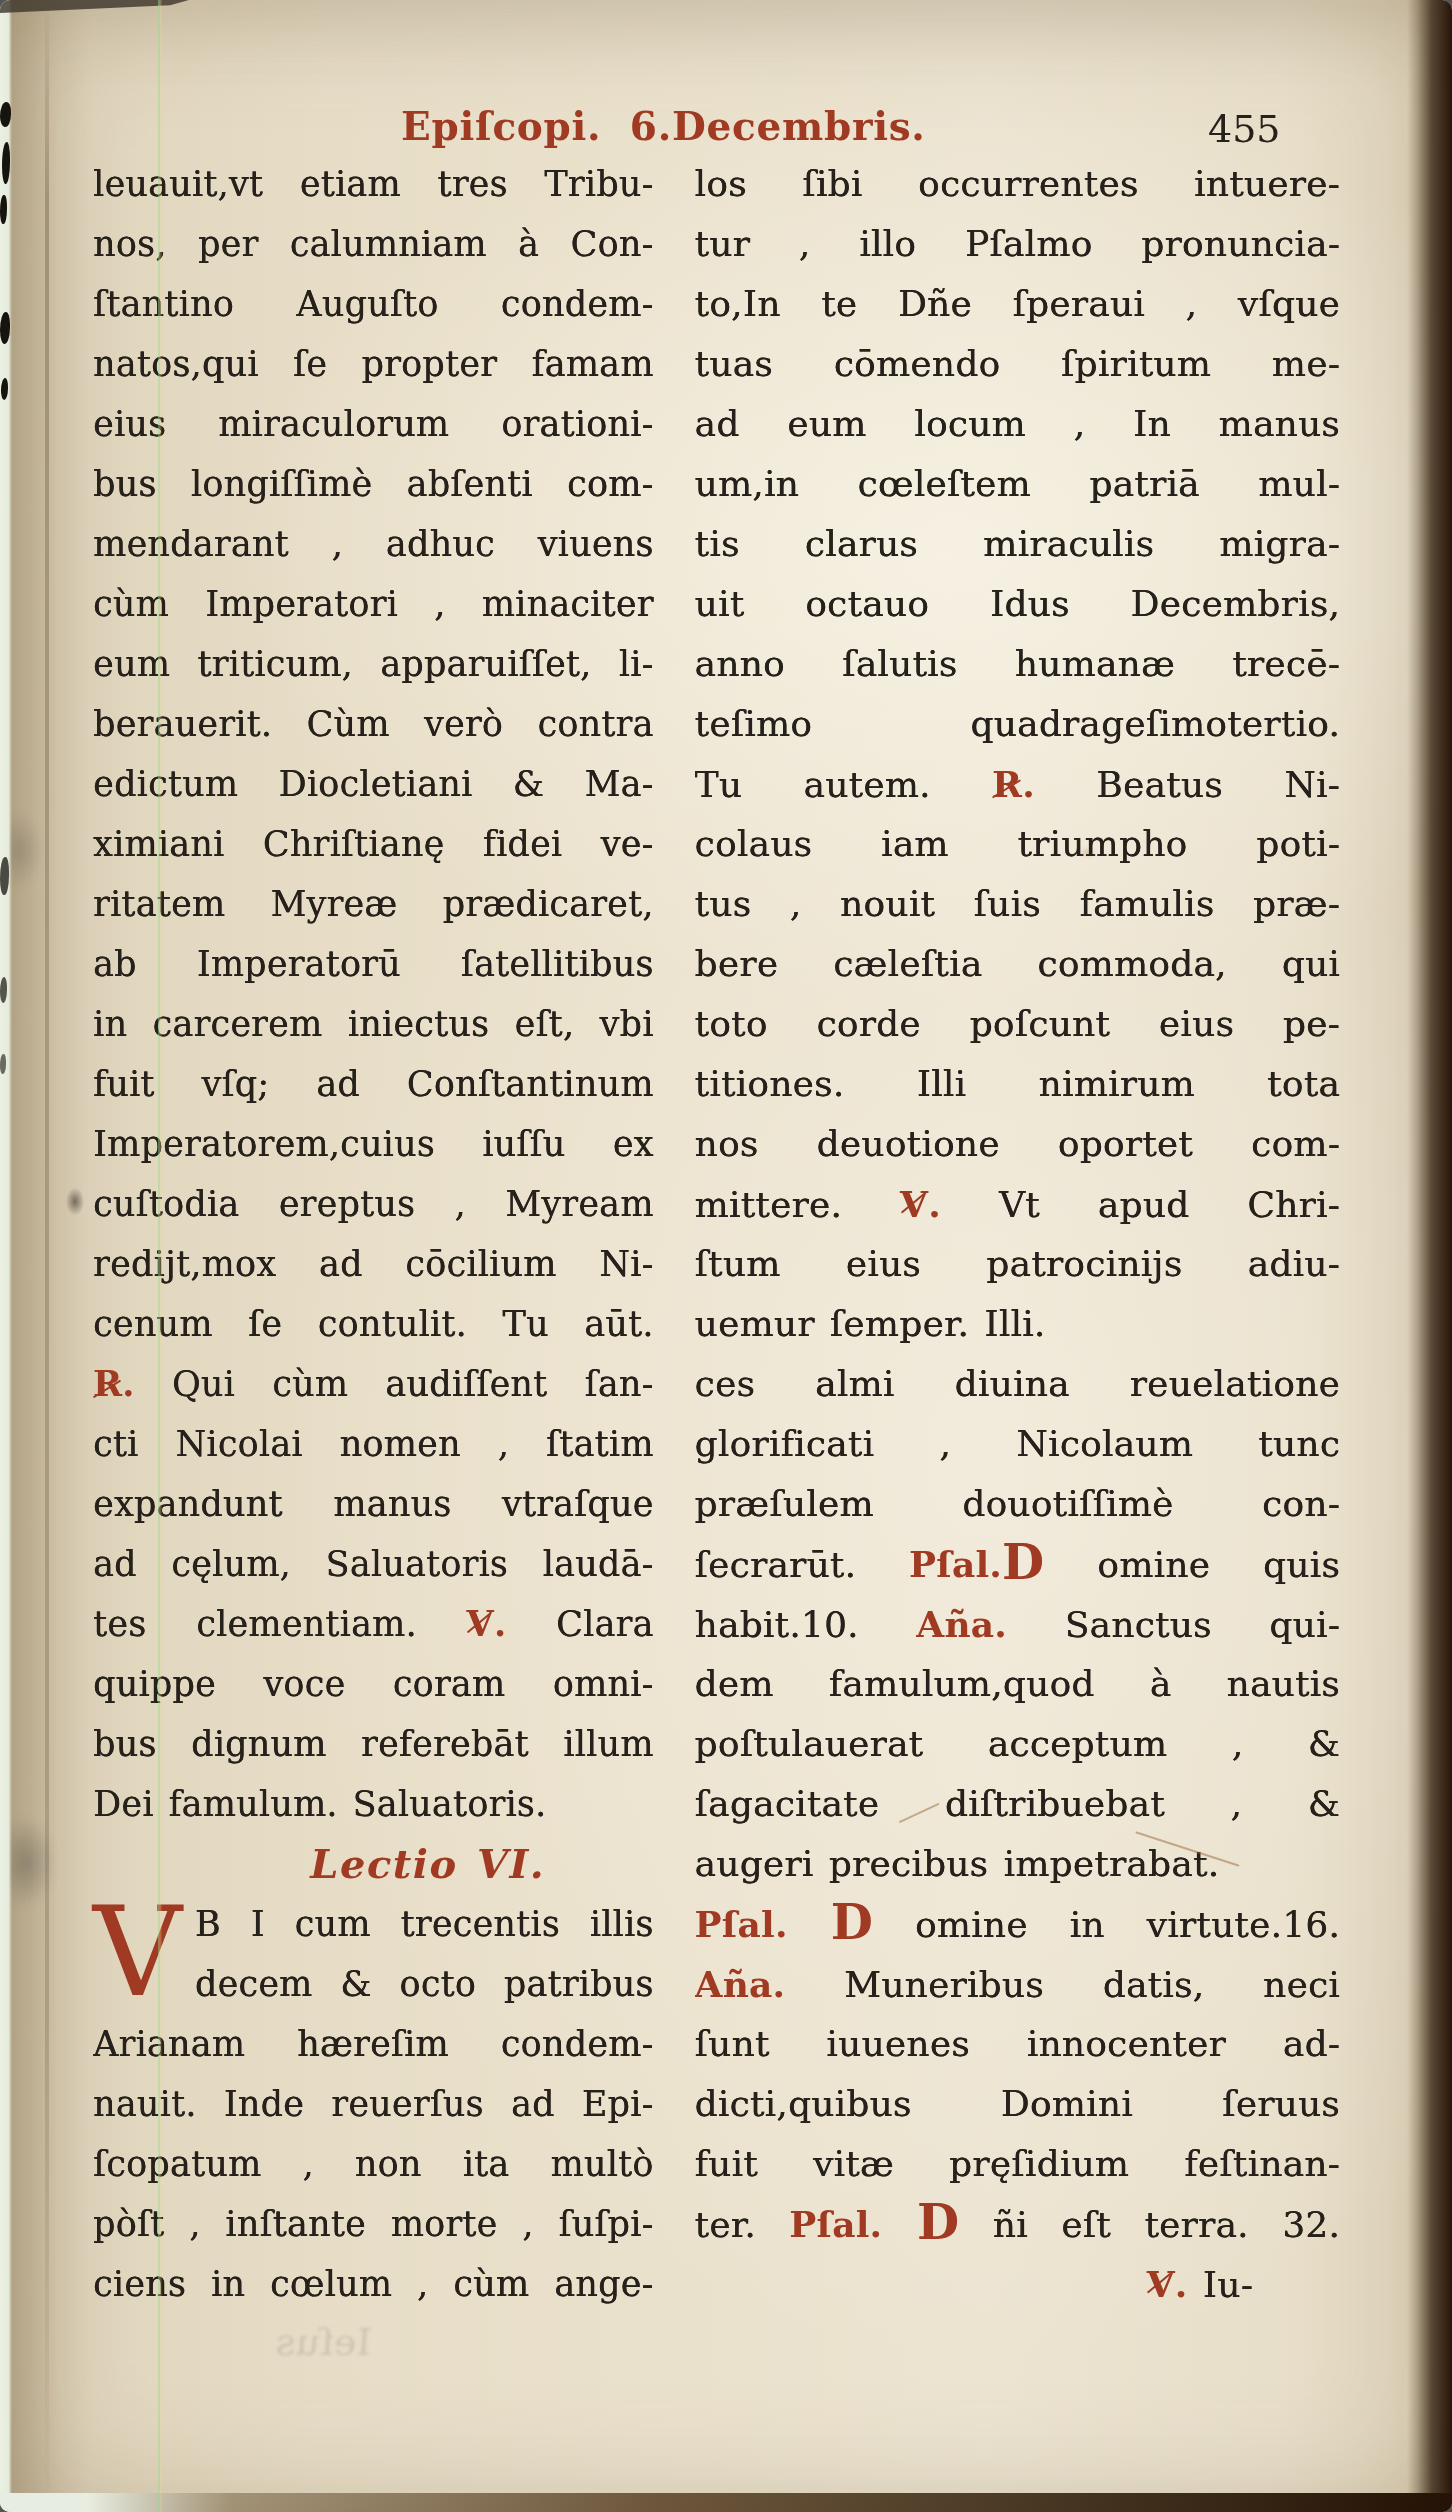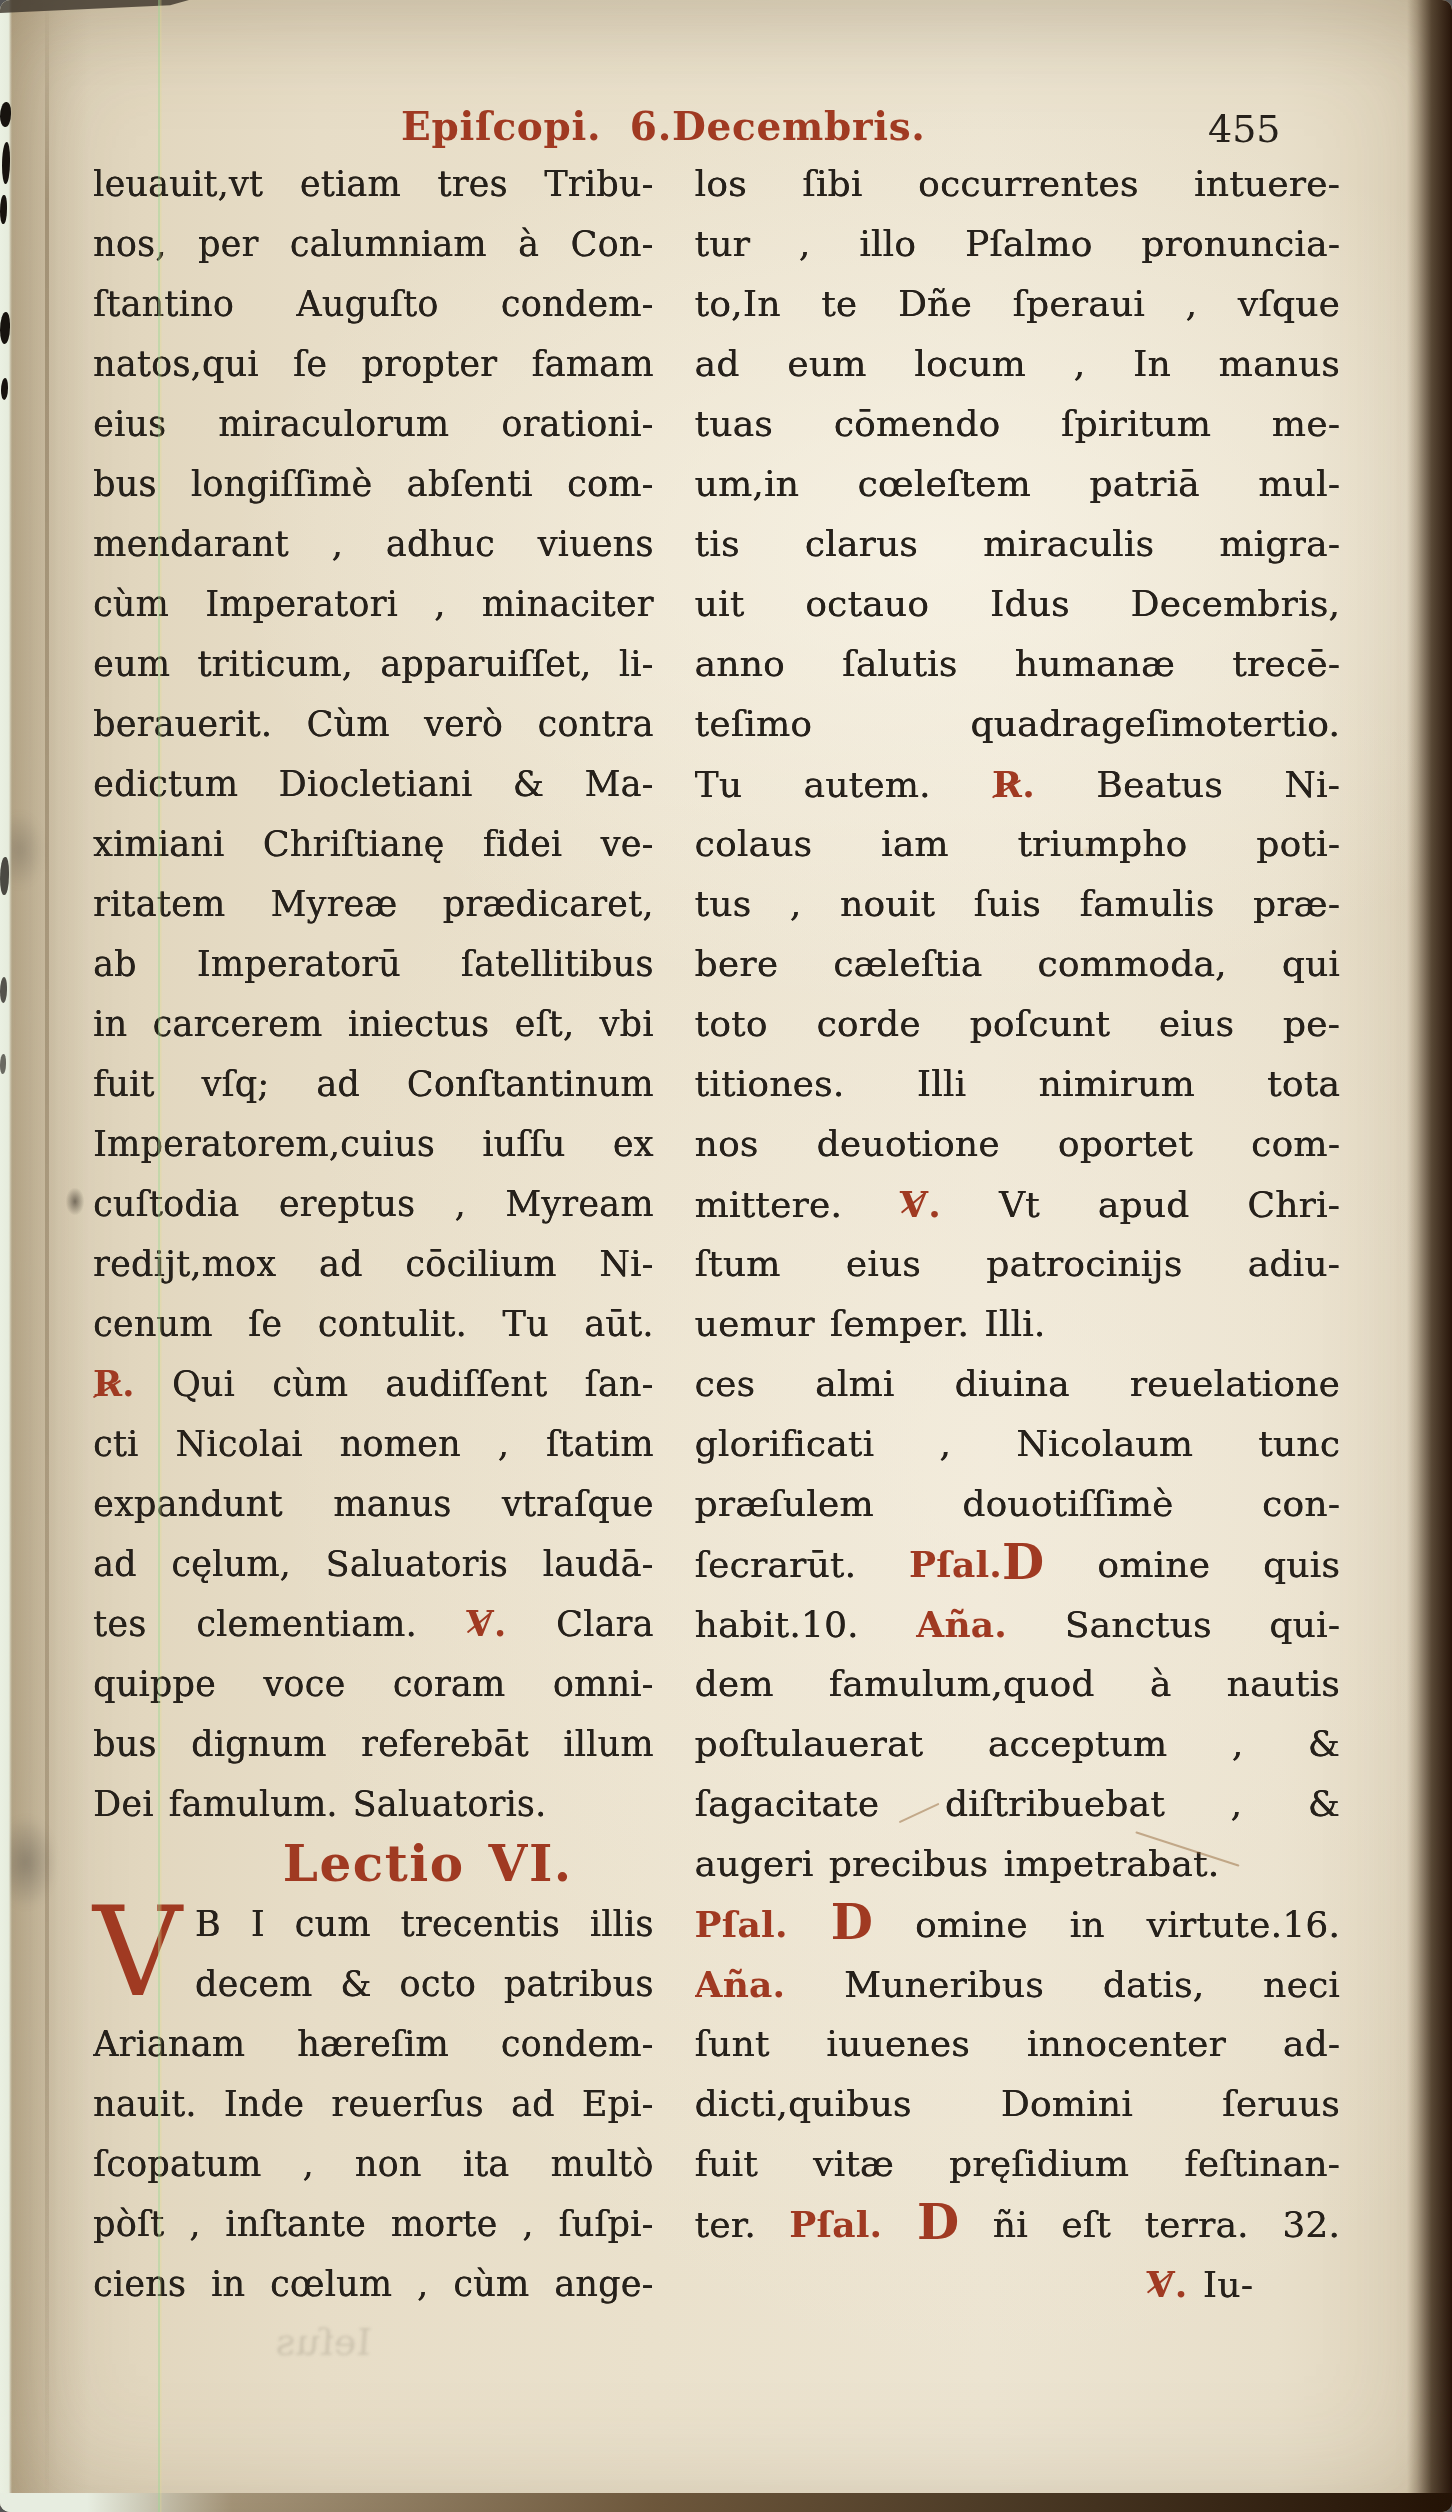--- a/index.html
+++ b/index.html
@@ -49,22 +49,22 @@
   
   .columns{position:absolute;left:93px;top:154px;width:1247px;display:flex;gap:41px;z-index:2;}
   .col{text-shadow:0.3px 0 0 currentColor;}
   .col-left{width:561px;font-size:35px;}
   .col-right{width:646px;font-size:36px;}
   .line{height:60px;line-height:60px;text-align:justify;text-align-last:justify;
     word-spacing:0.10em;letter-spacing:0.2px;overflow:hidden;}
   .line.al-left{text-align:left;text-align-last:left;}
   .line.al-center{text-align:center;text-align-last:center;}
   .line.al-right{text-align:right;text-align-last:right;}
-  .line.heading{color:var(--red);font-weight:700;font-size:50px;padding-left:109px;
-    text-shadow:none;letter-spacing:1.5px;}
+  .line.heading{color:var(--red);font-weight:700;font-size:40px;padding-left:109px;
+    text-shadow:none;letter-spacing:1.5px;font-style:italic;}
   .line.indent{padding-left:44px;}
   .line.catchword{padding-right:87px;}
   .red{color:var(--red);font-weight:700;text-shadow:none;}
   .bigcap{font-size:1.35em;line-height:0;vertical-align:-0.05em;}
   .mark{display:inline-block;position:relative;font-weight:700;}
   .mark::after{content:"";position:absolute;left:-8%;top:56%;width:108%;height:0.055em;
     background:currentColor;transform:rotate(-32deg);border-radius:0.7px;}
   .mark-v::after{top:46%;transform:rotate(-40deg);}
   .dropcap{float:left;font-size:123px;line-height:109px;height:113px;color:var(--red);
     margin:4.4px 13px 1.5px 0;font-weight:400;text-shadow:none;}
@@ -131,22 +131,22 @@
         <div class="line"><span>Arianam hæreſim condem-</span></div>
         <div class="line"><span>nauit. Inde reuerſus ad Epi-</span></div>
         <div class="line"><span>ſcopatum , non ita multò</span></div>
         <div class="line"><span>pòſt , inſtante morte , ſuſpi-</span></div>
         <div class="line"><span>ciens in cœlum , cùm ange-</span></div>
       </div>
     <div class="col col-right" id="col-right">
         <div class="line"><span>los ſibi occurrentes intuere-</span></div>
         <div class="line"><span>tur , illo Pſalmo pronuncia-</span></div>
         <div class="line"><span>to,In te Dñe ſperaui , vſque</span></div>
+        <div class="line"><span>tuas cōmendo ſpiritum me-</span></div>
         <div class="line"><span>ad eum locum , In manus</span></div>
-        <div class="line"><span>tuas cōmendo ſpiritum me-</span></div>
         <div class="line"><span>um,in cœleſtem patriā mul-</span></div>
         <div class="line"><span>tis clarus miraculis migra-</span></div>
         <div class="line"><span>uit octauo Idus Decembris,</span></div>
         <div class="line"><span>anno ſalutis humanæ trecē-</span></div>
         <div class="line"><span>teſimo quadrageſimotertio.</span></div>
         <div class="line"><span>Tu autem. </span><span class="red"><span class="mark">R</span>.</span><span> Beatus Ni-</span></div>
         <div class="line"><span>colaus iam triumpho poti-</span></div>
         <div class="line"><span>tus , nouit ſuis famulis præ-</span></div>
         <div class="line"><span>bere cæleſtia commoda, qui</span></div>
         <div class="line"><span>toto corde poſcunt eius pe-</span></div>

